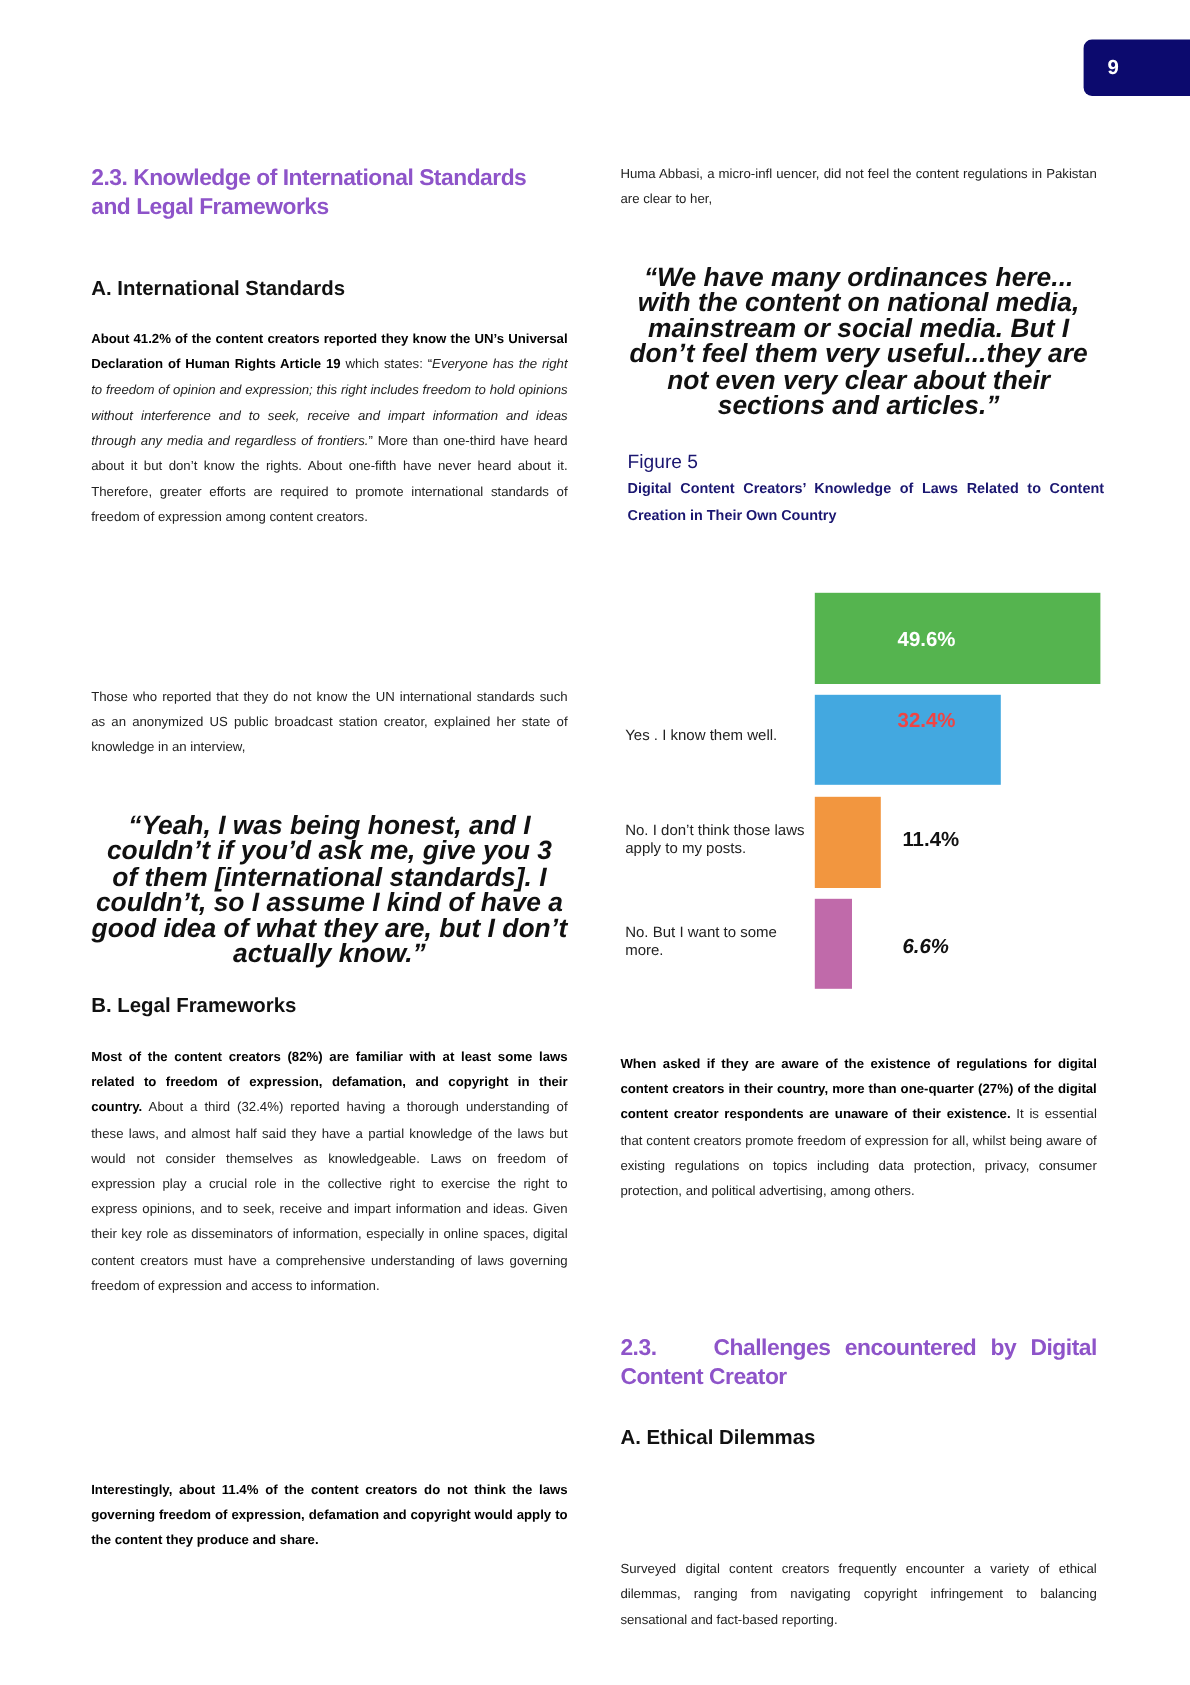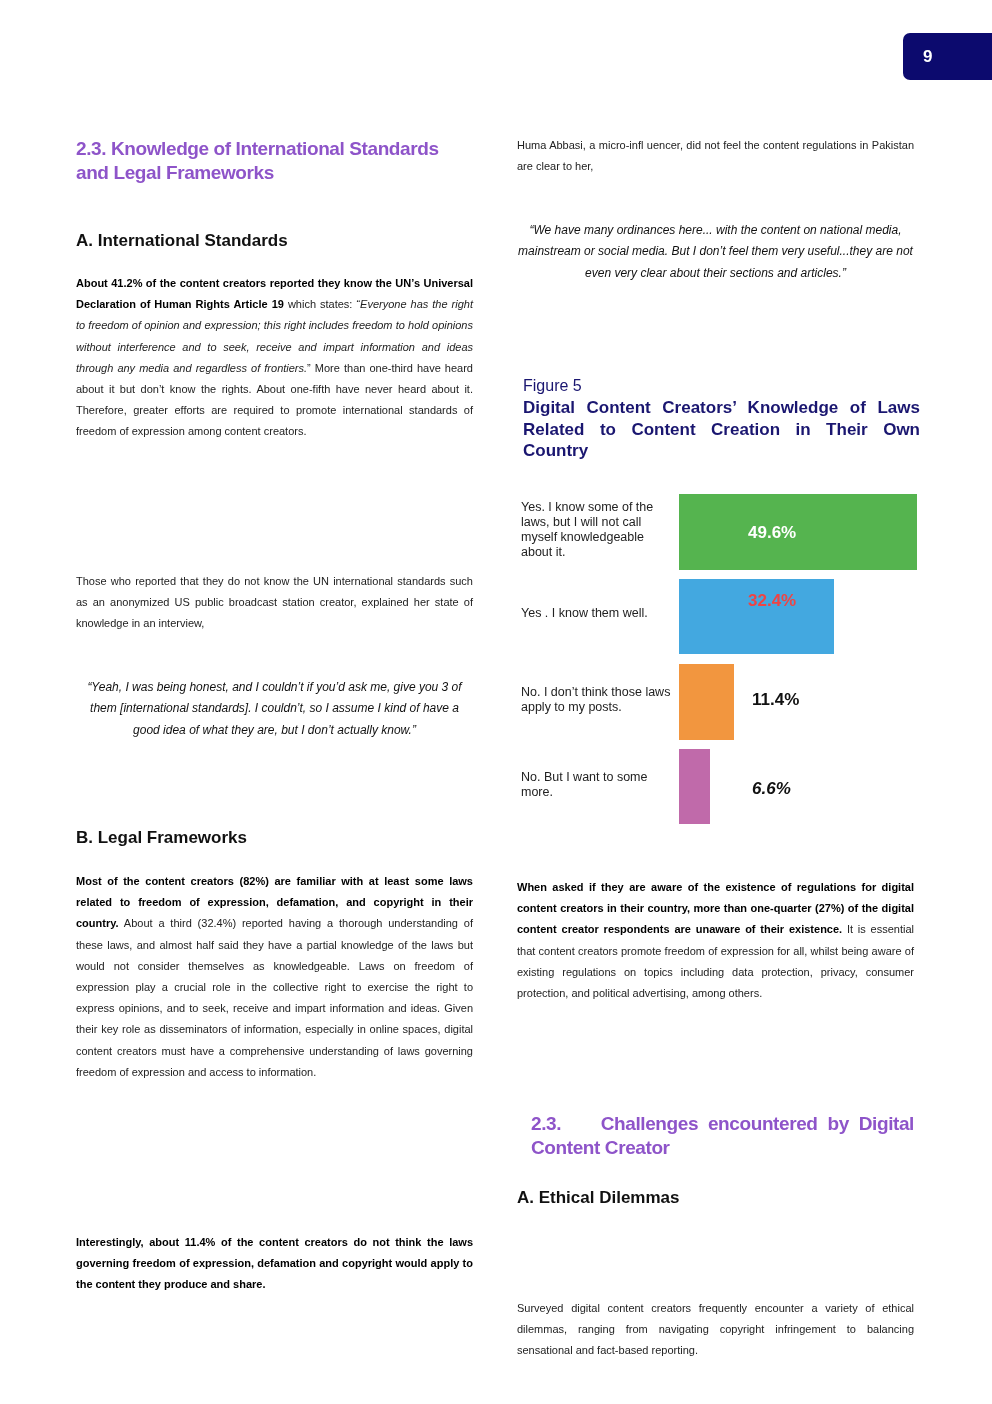--- a/index.html
+++ b/index.html
@@ -17,25 +17,25 @@
   .col-right { left: 517px; }
   .sec-heading {
     color: #8e54c9; font-weight: bold; font-size: 19px; line-height: 24px; letter-spacing: -0.4px; margin: 0;
   }
   .sub-heading { font-weight: bold; font-size: 17px; line-height: 22px; margin: 0; color: #111; }
   p.body {
     font-size: 11px; line-height: 21.2px; text-align: justify; margin: 0; color: #222;
   }
   p.body b { color: #000; }
   .quote {
-    font-style: italic; font-weight: normal; font-size: 12px; line-height: 21.4px; text-align: center; margin: 0; color: #111;
+    font-style: italic; font-weight: bold; font-size: 22px; line-height: 21.4px; text-align: center; margin: 0; color: #111;
   }
   .fig-label { position: absolute; left: 523px; top: 377px; font-size: 16px; color: #1a1670; }
   .fig-title {
-    position: absolute; left: 523px; top: 397px; width: 397px; font-weight: bold; font-size: 17px; line-height: 21.6px;
+    position: absolute; left: 523px; top: 397px; width: 397px; font-weight: bold; font-size: 12px; line-height: 21.6px;
     color: #1a1670; text-align: justify; margin: 0;
   }
   .chart { position: absolute; left: 517px; top: 490px; width: 410px; height: 340px; }
   .bar-label {
     position: absolute; left: 4px; width: 155px; font-size: 12.5px; line-height: 15px; color: #222;
   }
   .bar { position: absolute; left: 162px; }
   .bar-value {
     position: absolute; font-weight: bold; font-size: 17px; line-height: 20px;
   }
@@ -89,21 +89,20 @@
 
 <div class="col col-right" style="top:220px;">
   <p class="quote">“We have many ordinances here... with the content on national media, mainstream or social media. But I don’t feel them very useful...they are not even very clear about their sections and articles.”</p>
 </div>
 
 <div class="fig-label">Figure 5</div>
 <p class="fig-title">Digital Content Creators’ Knowledge of Laws Related to Content Creation in Their Own Country</p>
 
 <div class="chart">
 
-  <div class="bar-label" style="top:10px;">Yes. I know some of the laws, but I will not call myself knowledgeable about it.</div>
   <div class="bar" style="top:4px; width:238px; height:76px; background:#55b44f;"></div>
   <div class="bar-value" style="top:33px; left:231px; color:#fff;text-align:right;">49.6%</div>
 
   <div class="bar-label" style="top:116px;">Yes . I know them well.</div>
   <div class="bar" style="top:89px; width:155px; height:75px; background:#43a8e0;"></div>
   <div class="bar-value" style="top:101px; left:231px; color:#ef4444;">32.4%</div>
 
   <div class="bar-label" style="top:195px;">No. I don’t think those laws apply to my posts.</div>
   <div class="bar" style="top:174px; width:55px; height:76px; background:#f2963f;"></div>
   <div class="bar-value" style="top:200px; left:235px; color:#111;">11.4%</div>
@@ -113,21 +112,21 @@
   <div class="bar-value" style="top:289px; left:235px; color:#111;font-style:italic;">6.6%</div>
 </div>
 
 <div class="col col-right" style="top:877px;">
   <p class="body">
     <b>When asked if they are aware of the existence of regulations for digital content creators in their country, more than one-quarter (27%) of the digital content creator respondents are unaware of their existence.</b><span> It is essential that content creators promote freedom of expression for all, whilst being aware of existing regulations on topics including data protection, privacy, consumer protection, and political advertising, among others.</span>
   </p>
 </div>
 
 <div class="col col-right" style="top:1112px;">
-  <h2 class="sec-heading" style="text-align:justify; white-space:pre-wrap;margin-left:14px;">2.3.    Challenges encountered by Digital Content Creator</h2>
+  <h2 class="sec-heading" style="text-align:justify; white-space:pre-wrap;">2.3.    Challenges encountered by Digital Content Creator</h2>
 </div>
 
 <div class="col col-right" style="top:1187px;">
   <h3 class="sub-heading">A. Ethical Dilemmas</h3>
 </div>
 
 <div class="col col-right" style="top:1298px;">
   <p class="body">Surveyed digital content creators frequently encounter a variety of ethical dilemmas, ranging from navigating copyright infringement to balancing sensational and fact-based reporting.</p>
 </div>
 

